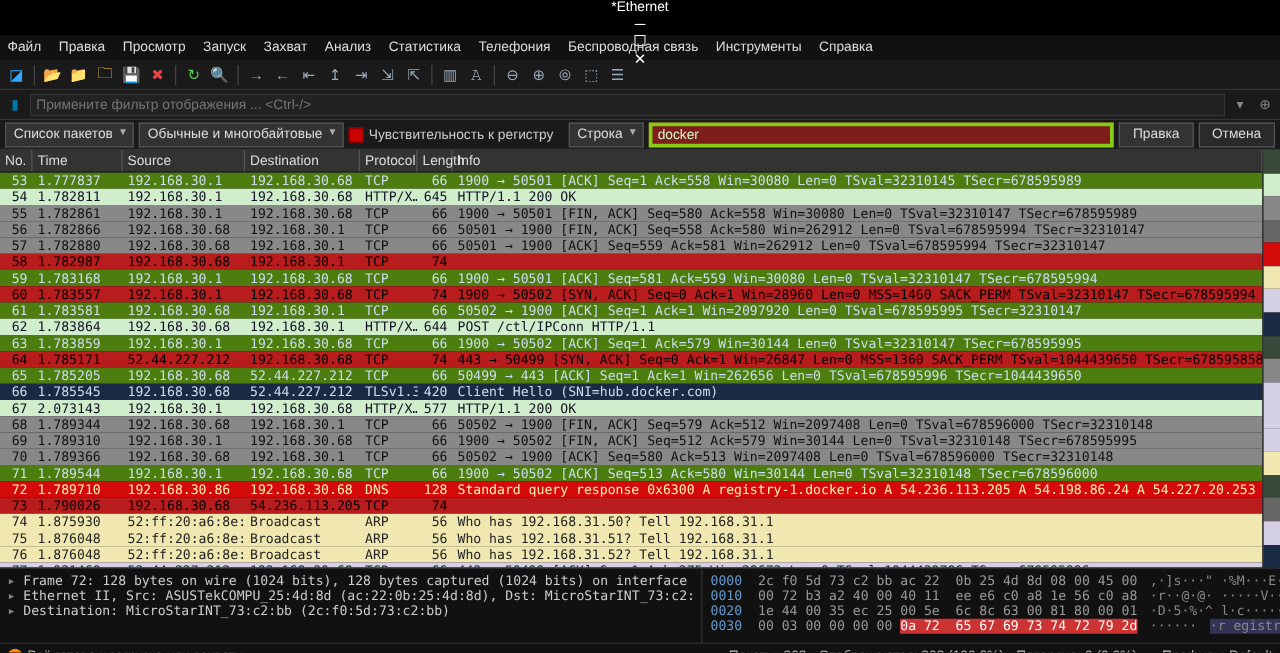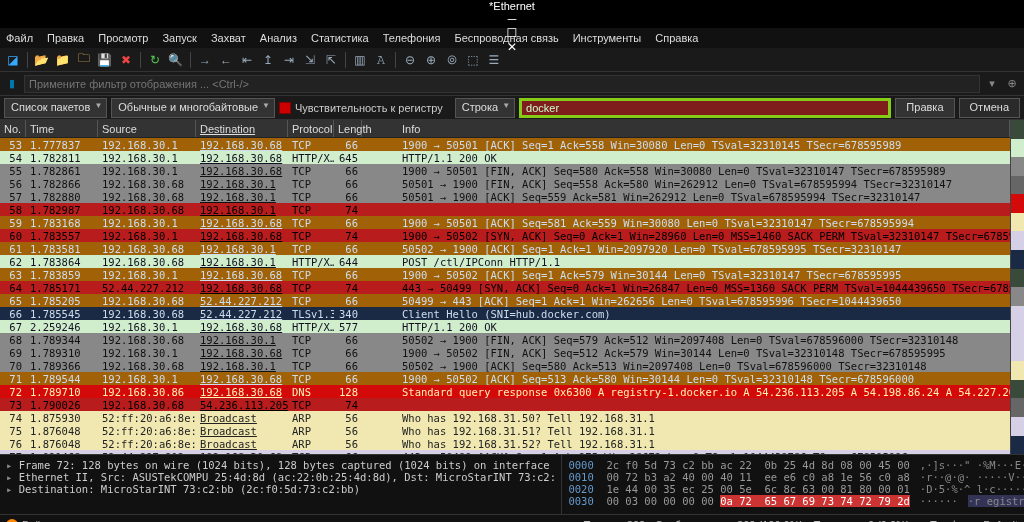--- a/index.html
+++ b/index.html
@@ -27,25 +27,25 @@
 .main { display:flex; height:334px; }
 .packets { flex:1; overflow:hidden; position:relative; }
 .phead { display:flex; background:#333; color:#ddd; height:18px; align-items:center; border-bottom:1px solid #222; }
 .phead > div { padding:8px 4px; border-right:1px solid #555; height:100%; display:flex; align-items:center; }
 .pbody { height:316px; overflow:hidden; font-family:Consolas,monospace; font-size:10.5px; }
 .row { display:flex; height:13px; align-items:center; white-space:nowrap; }
 .row > div { padding:0 4px; overflow:hidden; }
 .c-no { width:26px; text-align:right; }
 .c-time { width:72px; }
 .c-src { width:98px; }
-.c-dst { width:92px;text-decoration:underline; }
+.c-dst { width:92px; }
 .c-proto { width:46px; }
 .c-len { width:28px; text-align:right; }
-.c-info { flex:1;margin-left:36px; }
-.r-dgreen { background:#a16207; color:#cde; }
+.c-info { flex:1; }
+.r-dgreen { background:#4d7c0f; color:#cde; }
 .r-lgreen { background:#d0eecc; color:#112; }
 .r-gray   { background:#888; color:#111; }
 .r-dgray  { background:#b91c1c; color:#000; }
 .r-red    { background:#d40a0a; color:#fff0b0; }
 .r-yellow { background:#f0e8b0; color:#222; }
 .r-lav    { background:#d5d0e5; color:#222; }
 .r-navy   { background:#1b2a44; color:#cde; }
 .mmap { width:14px; background:#222; border-left:1px solid #444; display:flex; flex-direction:column; }
 .mmap div { flex:1; }
 .bottom { display:flex; height:60px; background:#111; border-top:1px solid #333; }
@@ -261,26 +261,26 @@
           <div class="c-proto">TCP</div>
           <div class="c-len">66</div>
           <div class="c-info">50499 → 443 [ACK] Seq=1 Ack=1 Win=262656 Len=0 TSval=678595996 TSecr=1044439650</div>
         </div>
         <div class="row r-navy">
           <div class="c-no">66</div>
           <div class="c-time">1.785545</div>
           <div class="c-src">192.168.30.68</div>
           <div class="c-dst">52.44.227.212</div>
           <div class="c-proto">TLSv1.3</div>
-          <div class="c-len">340</div>
+          <div class="c-len">420</div>
           <div class="c-info">Client Hello (SNI=hub.docker.com)</div>
         </div>
         <div class="row r-lgreen">
           <div class="c-no">67</div>
-          <div class="c-time">2.259246</div>
+          <div class="c-time">2.073143</div>
           <div class="c-src">192.168.30.1</div>
           <div class="c-dst">192.168.30.68</div>
           <div class="c-proto">HTTP/X…</div>
           <div class="c-len">577</div>
           <div class="c-info">HTTP/1.1 200 OK</div>
         </div>
         <div class="row r-gray">
           <div class="c-no">68</div>
           <div class="c-time">1.789344</div>
           <div class="c-src">192.168.30.68</div>

